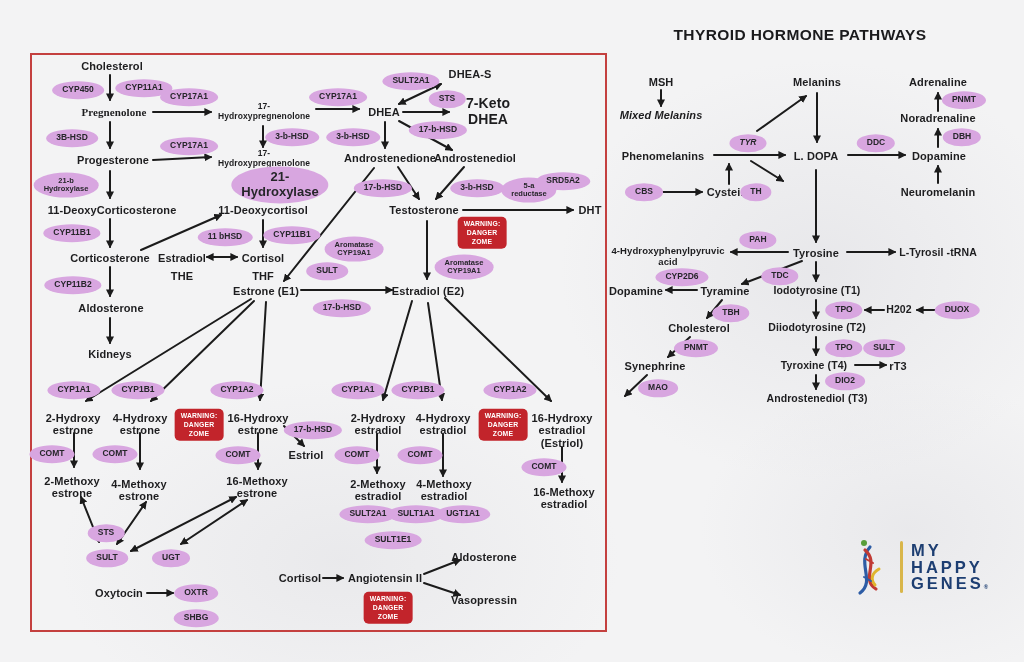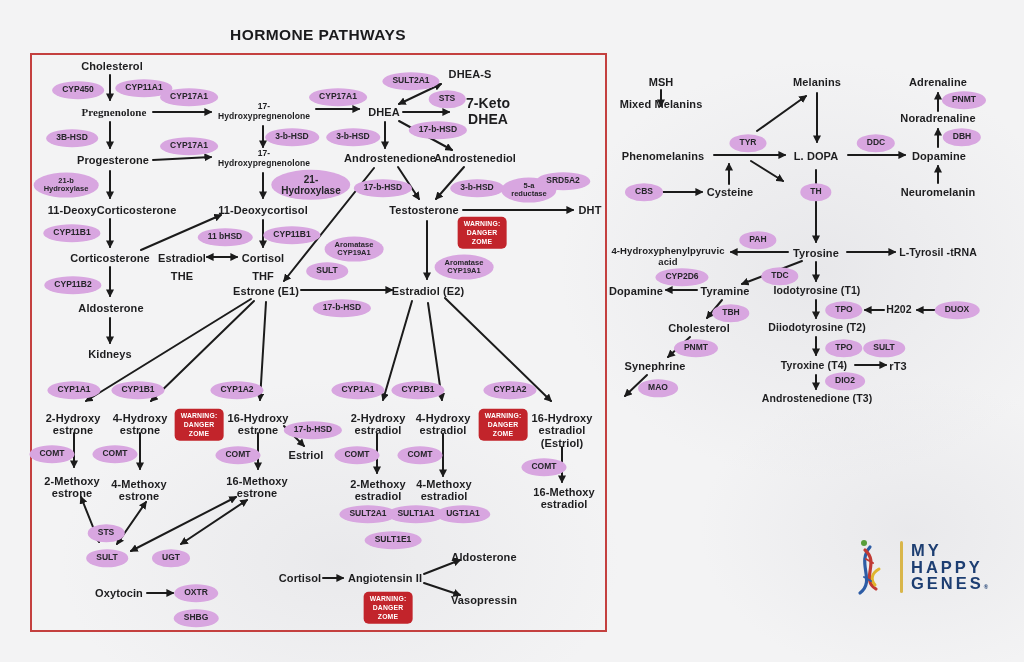--- a/index.html
+++ b/index.html
@@ -48,21 +48,21 @@
   }
 </style>
 </head>
 <body>
 
 <div id="stage">
   <div class="wm wm1"></div>
   <div class="wm wm2"></div>
   <div class="wm wm3"></div>
 
-  <div class="title" style="left:318px; top:26px;">HORMONE PATHWAYS</div>
+  <div class="title" style="left:800px; top:26px;">THYROID HORMONE PATHWAYS</div>
 
   <div class="pathway-box"></div>
 
   <svg id="arrows" width="1024" height="662" viewBox="0 0 1024 662">
     <defs>
       <marker id="ah" markerWidth="8" markerHeight="8" refX="6.6" refY="4" orient="auto" markerUnits="userSpaceOnUse">
         <path d="M0,0 L8,4 L0,8 Z" fill="#1b1b1b"></path>
       </marker>
       <marker id="ahs" markerWidth="8" markerHeight="8" refX="6.6" refY="4" orient="auto-start-reverse" markerUnits="userSpaceOnUse">
         <path d="M0,0 L8,4 L0,8 Z" fill="#1b1b1b"></path>
@@ -163,21 +163,21 @@
       <div class="node enzyme" style="left: 292px; top: 137px;">3-b-HSD</div>
       <div class="node enzyme" style="left: 353px; top: 137px;">3-b-HSD</div>
       <div class="node lbl" style="left: 113px; top: 160px;">Progesterone</div>
       <div class="node enzyme" style="left: 189px; top: 146px;">CYP17A1</div>
       <div class="node lbl" style="left: 264px; top: 159px; font-size: 8.5px;">17-
 Hydroxypregnenolone</div>
       <div class="node lbl" style="left: 390px; top: 158px;">Androstenedione</div>
       <div class="node lbl" style="left: 475px; top: 158px;">Androstenediol</div>
       <div class="node enzyme" style="left: 66px; top: 185px; font-size: 7.5px;">21-b
 Hydroxylase</div>
-      <div class="node enzyme" style="left: 311px; top: 185px; font-size: 10px;">21-
+      <div class="node enzyme" style="left: 280px; top: 185px; font-size: 13px;">21-
 Hydroxylase</div>
       <div class="node enzyme" style="left: 383px; top: 188px;">17-b-HSD</div>
       <div class="node enzyme" style="left: 477px; top: 188px;">3-b-HSD</div>
       <div class="node enzyme" style="left: 529px; top: 190px; font-size: 7.5px;">5-a
 reductase</div>
       <div class="node enzyme" style="left: 563px; top: 181px;">SRD5A2</div>
       <div class="node lbl" style="left: 112px; top: 210px;">11-DeoxyCorticosterone</div>
       <div class="node lbl" style="left: 263px; top: 210px;">11-Deoxycortisol</div>
       <div class="node lbl" style="left: 424px; top: 210px;">Testosterone</div>
       <div class="node lbl" style="left: 590px; top: 210px;">DHT</div>
@@ -262,31 +262,31 @@
       <div class="node lbl" style="left: 385px; top: 578px;">Angiotensin II</div>
       <div class="node lbl" style="left: 484px; top: 557px;">Aldosterone</div>
       <div class="node lbl" style="left: 484px; top: 600px;">Vasopressin</div>
       <div class="node warning" style="left: 388px; top: 608px;">WARNING:
 DANGER
 ZOME</div>
       <div class="node lbl" style="left: 661px; top: 82px;">MSH</div>
       <div class="node lbl" style="left: 817px; top: 82px;">Melanins</div>
       <div class="node lbl" style="left: 938px; top: 82px;">Adrenaline</div>
       <div class="node enzyme" style="left: 964px; top: 100px;">PNMT</div>
-      <div class="node lbl" style="left: 661px; top: 104px;">Mixed Melanins</div>
+      <div class="node lbl" style="left: 661px; top: 115px; font-style: italic;">Mixed Melanins</div>
       <div class="node lbl" style="left: 938px; top: 118px;">Noradrenaline</div>
       <div class="node enzyme" style="left: 962px; top: 137px;">DBH</div>
-      <div class="node enzyme" style="left: 748px; top: 143px;">TYR</div>
+      <div class="node enzyme" style="left: 748px; top: 143px; font-style: italic;">TYR</div>
       <div class="node enzyme" style="left: 876px; top: 143px;">DDC</div>
       <div class="node lbl" style="left: 663px; top: 156px;">Phenomelanins</div>
       <div class="node lbl" style="left: 816px; top: 156px;">L. DOPA</div>
       <div class="node lbl" style="left: 939px; top: 156px;">Dopamine</div>
       <div class="node enzyme" style="left: 644px; top: 192px;">CBS</div>
       <div class="node lbl" style="left: 730px; top: 192px;">Cysteine</div>
-      <div class="node enzyme" style="left: 816px; top: 192px;">TH</div>
+      <div class="node enzyme" style="left: 756px; top: 192px;">TH</div>
       <div class="node lbl" style="left: 938px; top: 192px;">Neuromelanin</div>
       <div class="node enzyme" style="left: 758px; top: 240px;">PAH</div>
       <div class="node lbl" style="left: 668px; top: 257px; font-size: 9.5px;">4-Hydroxyphenylpyruvic
 acid</div>
       <div class="node lbl" style="left: 816px; top: 253px;">Tyrosine</div>
       <div class="node lbl" style="left: 938px; top: 253px; font-size: 10.5px;">L-Tyrosil -tRNA</div>
       <div class="node enzyme" style="left: 682px; top: 277px;">CYP2D6</div>
       <div class="node enzyme" style="left: 780px; top: 276px;">TDC</div>
       <div class="node lbl" style="left: 636px; top: 291px;">Dopamine</div>
       <div class="node lbl" style="left: 725px; top: 291px;">Tyramine</div>
@@ -298,21 +298,21 @@
       <div class="node lbl" style="left: 699px; top: 328px;">Cholesterol</div>
       <div class="node lbl" style="left: 817px; top: 328px; font-size: 10.5px;">Diiodotyrosine (T2)</div>
       <div class="node enzyme" style="left: 696px; top: 348px;">PNMT</div>
       <div class="node enzyme" style="left: 844px; top: 348px;">TPO</div>
       <div class="node enzyme" style="left: 884px; top: 348px;">SULT</div>
       <div class="node lbl" style="left: 655px; top: 366px;">Synephrine</div>
       <div class="node lbl" style="left: 814px; top: 366px; font-size: 10.5px;">Tyroxine (T4)</div>
       <div class="node lbl" style="left: 898px; top: 366px;">rT3</div>
       <div class="node enzyme" style="left: 658px; top: 388px;">MAO</div>
       <div class="node enzyme" style="left: 845px; top: 381px;">DIO2</div>
-      <div class="node lbl" style="left: 817px; top: 399px; font-size: 10.5px;">Androstenedione (T3)</div>
+      <div class="node lbl" style="left: 817px; top: 399px; font-size: 10.5px;">Androstenediol (T3)</div>
     </div>
 
   <div class="logo-wrap">
     <svg width="40" height="60" viewBox="0 0 40 60">
       <circle cx="12" cy="6" r="3" fill="#5a9e3a"></circle>
       <path d="M8,56 C 24,44 4,26 18,10" stroke="#2d5ca5" stroke-width="3.2" fill="none" stroke-linecap="round"></path>
       <path d="M24,52 C 8,42 28,26 13,13" stroke="#c03a34" stroke-width="3.2" fill="none" stroke-linecap="round"></path>
       <path d="M27,32 C 20,36 18,42 23,48" stroke="#e0b52e" stroke-width="3" fill="none" stroke-linecap="round"></path>
       <path d="M14,22 L21,26" stroke="#c03a34" stroke-width="2" stroke-linecap="round"></path>
       <path d="M12,40 L19,44" stroke="#2d5ca5" stroke-width="2" stroke-linecap="round"></path>

